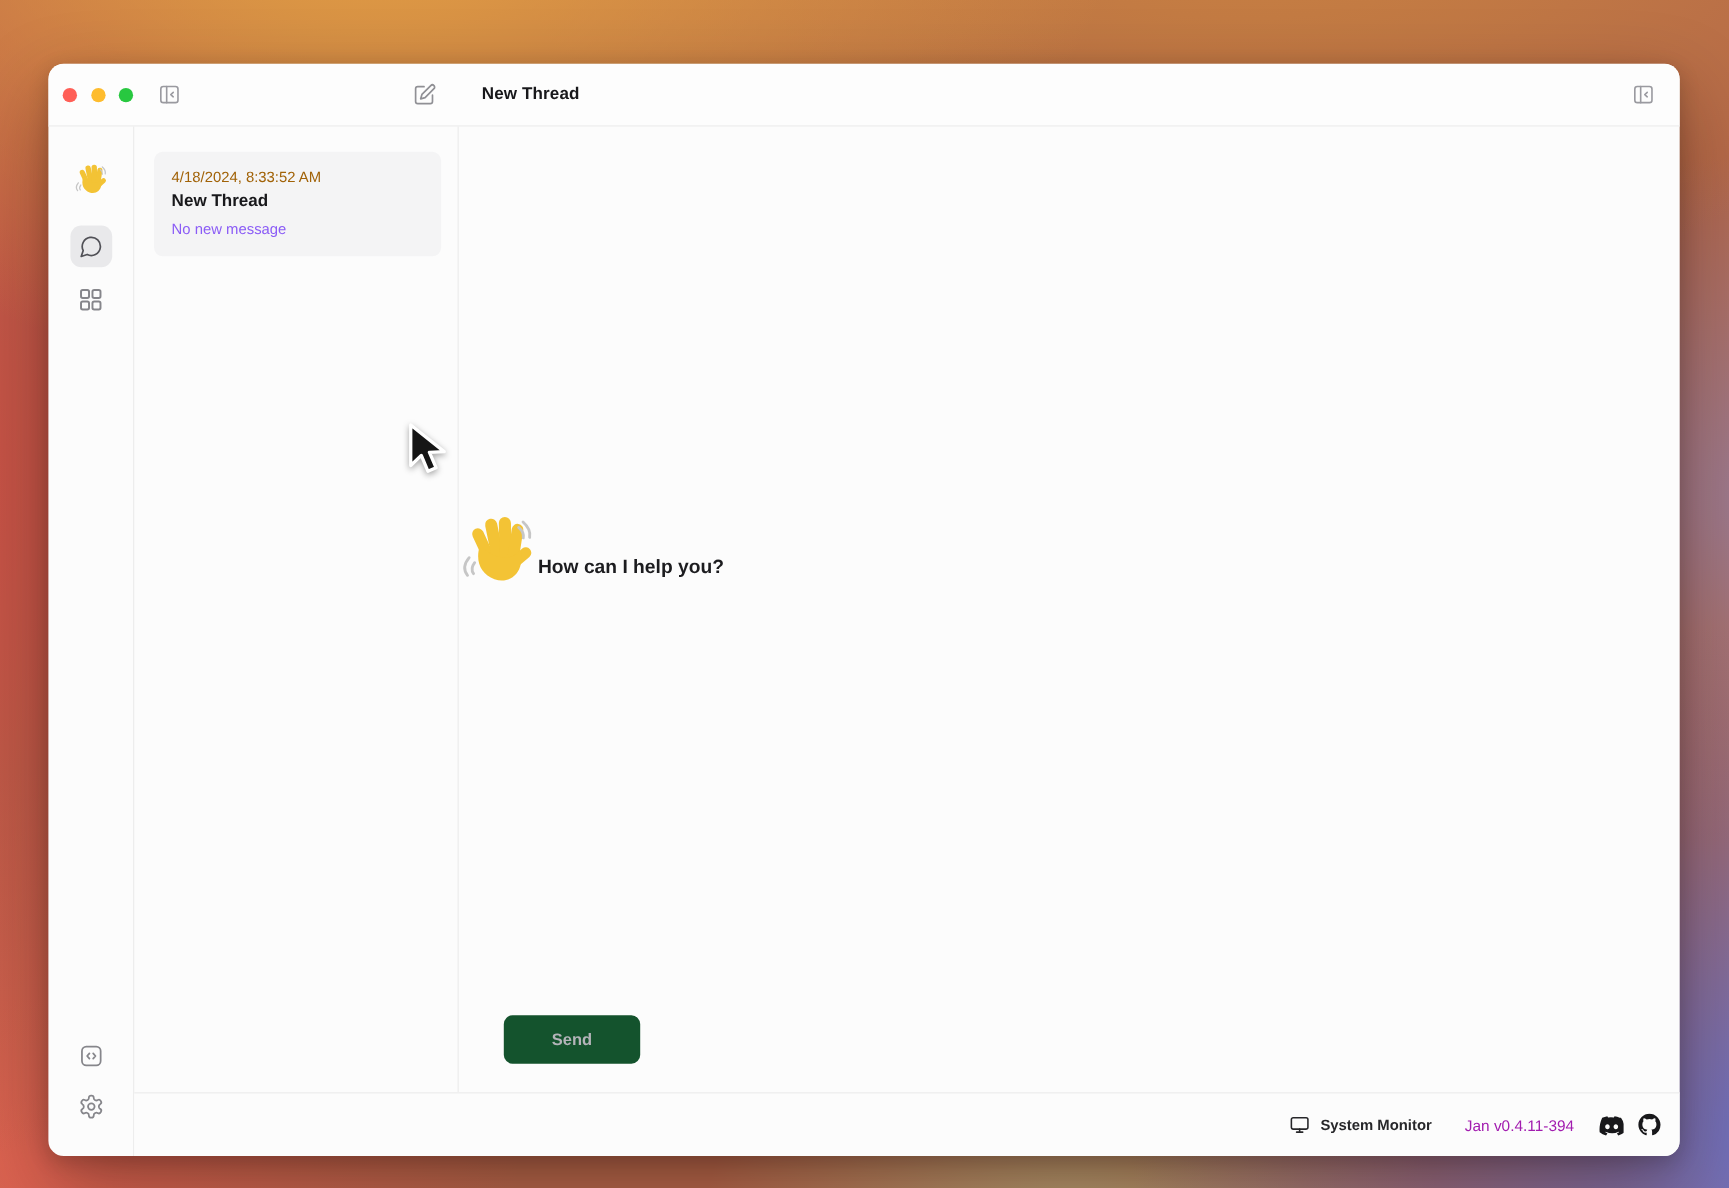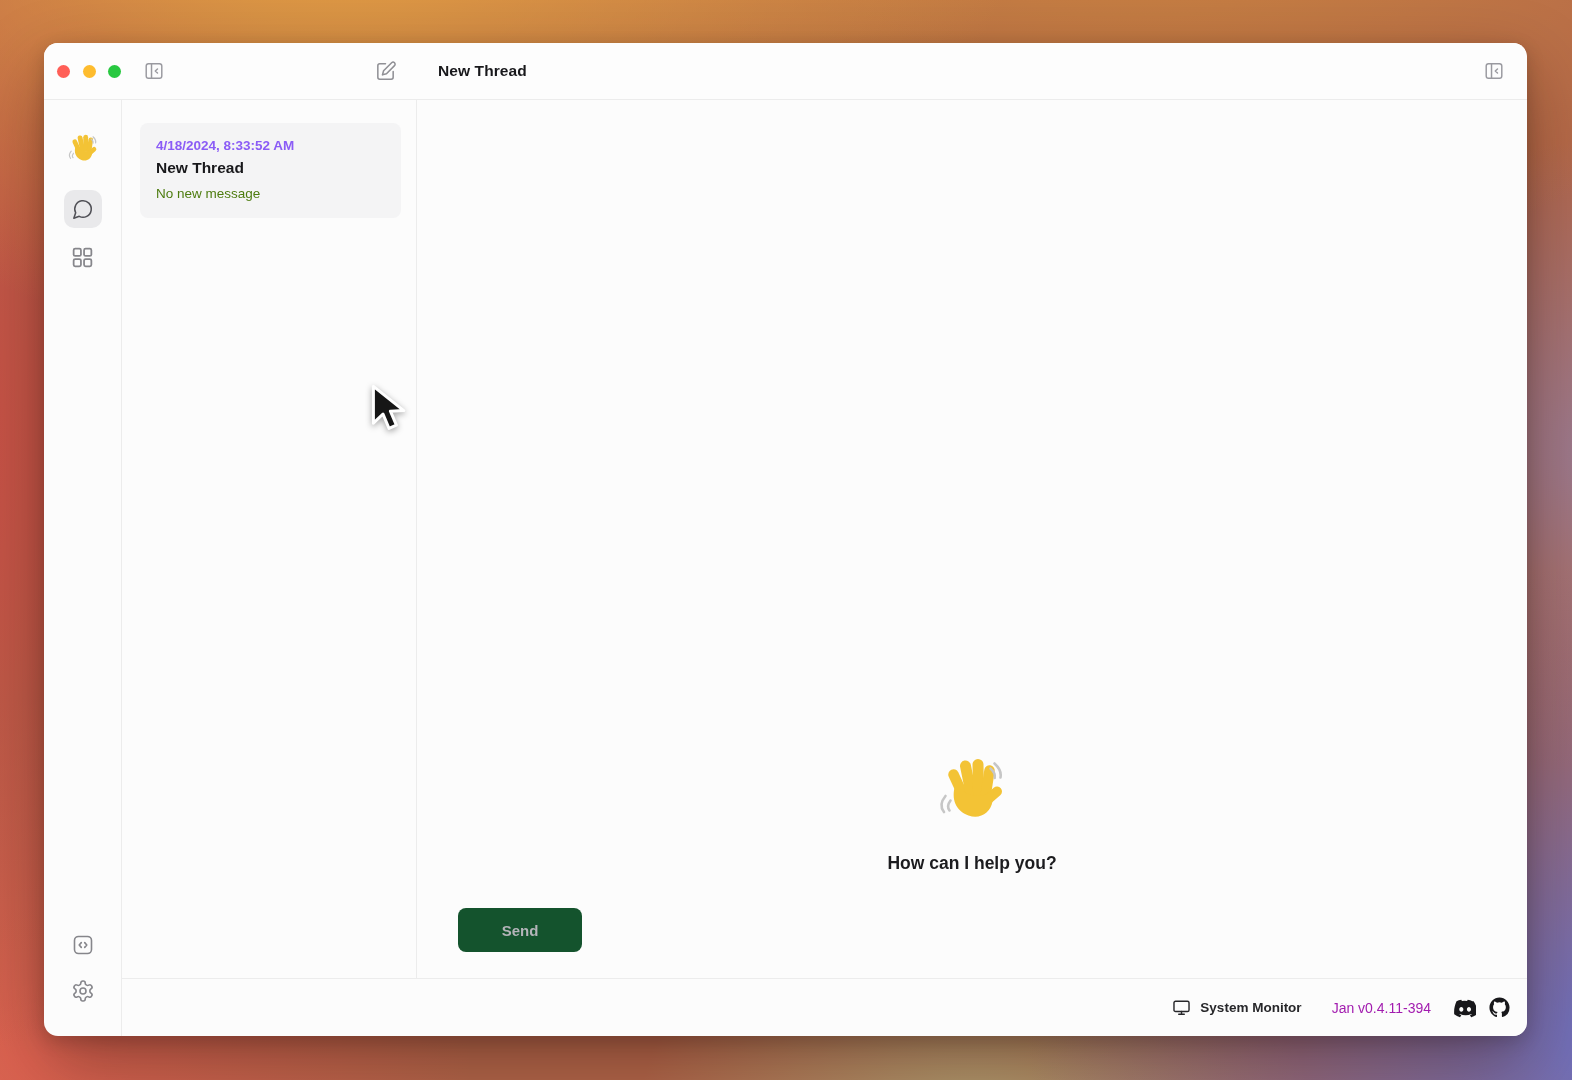--- a/index.html
+++ b/index.html
@@ -11,21 +11,21 @@
     background-image:
       radial-gradient(1100px 780px at 22% -12%, #eaa742 0%, rgba(234,167,66,0) 62%),
       radial-gradient(1200px 820px at 72% -18%, #cf8a3e 0%, rgba(207,138,62,0) 60%),
       radial-gradient(820px 980px at -6% 42%, #cb4f46 0%, rgba(203,79,70,0) 62%),
       radial-gradient(760px 620px at 2% 98%, #de6351 0%, rgba(222,99,81,0) 58%),
       radial-gradient(980px 760px at 104% 96%, #6a70c4 0%, rgba(106,112,196,0) 62%),
       radial-gradient(640px 540px at 102% 42%, #9c7b91 0%, rgba(156,123,145,0) 58%),
       radial-gradient(560px 430px at 62% 104%, #b2a172 0%, rgba(178,161,114,0) 60%);
   }
   .window {
-    position:absolute; left:44px; top:43px; width:1483px; height:993px;
+    position:absolute; left:44px; top:58px; width:1483px; height:993px;
     background:#fcfcfc; border-radius:14px; overflow:hidden;
     box-shadow:0 28px 70px rgba(45,12,10,.38), 0 5px 18px rgba(0,0,0,.18);
     display:flex; flex-direction:column;
   }
   
   .titlebar { flex:0 0 57px; display:flex; align-items:stretch; border-bottom:1px solid #ececec; background:#fdfdfd; }
   .titlebar-left { flex:0 0 373px; display:flex; align-items:center; padding:0 20px 0 13px; }
   .traffic { display:flex; align-items:center; gap:12.5px; }
   .light { width:13px; height:13px; border-radius:50%; border:none; padding:0; cursor:pointer; }
   .icon-btn { background:none; border:none; padding:0; display:flex; align-items:center; justify-content:center; cursor:pointer; color:#9a9aa0; }
@@ -42,26 +42,26 @@
   .rail-btn.active { background:#e9e9eb; color:#515157; }
   .rail-chat { margin-top:25px; }
   .rail-grid { margin-top:10px; }
   .rail-api  { margin-top:auto; }
   .rail-gear { margin-top:8px; }
   .content { flex:1; display:flex; flex-direction:column; min-width:0; }
   .content-row { flex:1; display:flex; min-height:0; }
   
   .threads { flex:0 0 295px; border-right:1px solid #ececec; padding:23px 15px 0 18px; }
   .thread-card { background:#f4f4f5; border-radius:8px; padding:15px 16px 17px; cursor:pointer; }
-  .thread-date { font-size:13.5px; color:#8b5cf6;font-weight:bold; }
+  .thread-date { font-size:13.5px; color:#a16207; }
   .thread-title { font-size:15.5px; font-weight:700; color:#18181b; margin-top:6px; }
-  .thread-sub { font-size:13.5px; color:#4d7c0f; margin-top:9px; }
+  .thread-sub { font-size:13.5px; color:#8b5cf6; margin-top:9px; }
   
   .main { flex:1; display:flex; flex-direction:column; min-width:0; }
-  .main-center { flex:1; display:flex; flex-direction:column; align-items:center; justify-content:flex-end; padding-bottom:34px; }
+  .main-center { flex:1; display:flex; flex-direction:row; align-items:center; justify-content:flex-start; padding-bottom:34px; }
   .big-wave { width:72px; height:72px; }
   .greeting { margin-top:26px; font-size:17.5px; font-weight:600; color:#1c1c1f; }
   .composer { display:flex; align-items:center; gap:19px; padding:0 40px 26px 41px; }
   .msg-input { flex:1; height:42px; border:1px solid #e4e4e7; border-radius:10px; padding:0 16px; font-size:15px; font-family:inherit; color:#18181b; background:#fdfdfd; outline:none; }
   .msg-input::placeholder { color:#a1a1aa; }
   .send-btn { flex:0 0 124px; height:44px; border:none; border-radius:8px; background:#14532d; color:#b4b4b9; font-size:15px; font-weight:600; font-family:inherit; cursor:default; }
   
   .footer { flex:0 0 58px; border-top:1px solid #ececec; display:flex; align-items:center; justify-content:flex-end; padding-right:17px; background:#fcfcfc; }
   .sysmon { display:flex; align-items:center; gap:9px; background:none; border:none; cursor:pointer; padding:0; font-family:inherit; color:#27272a; }
   .sysmon-label { font-size:13.5px; font-weight:700; color:#27272a; }

